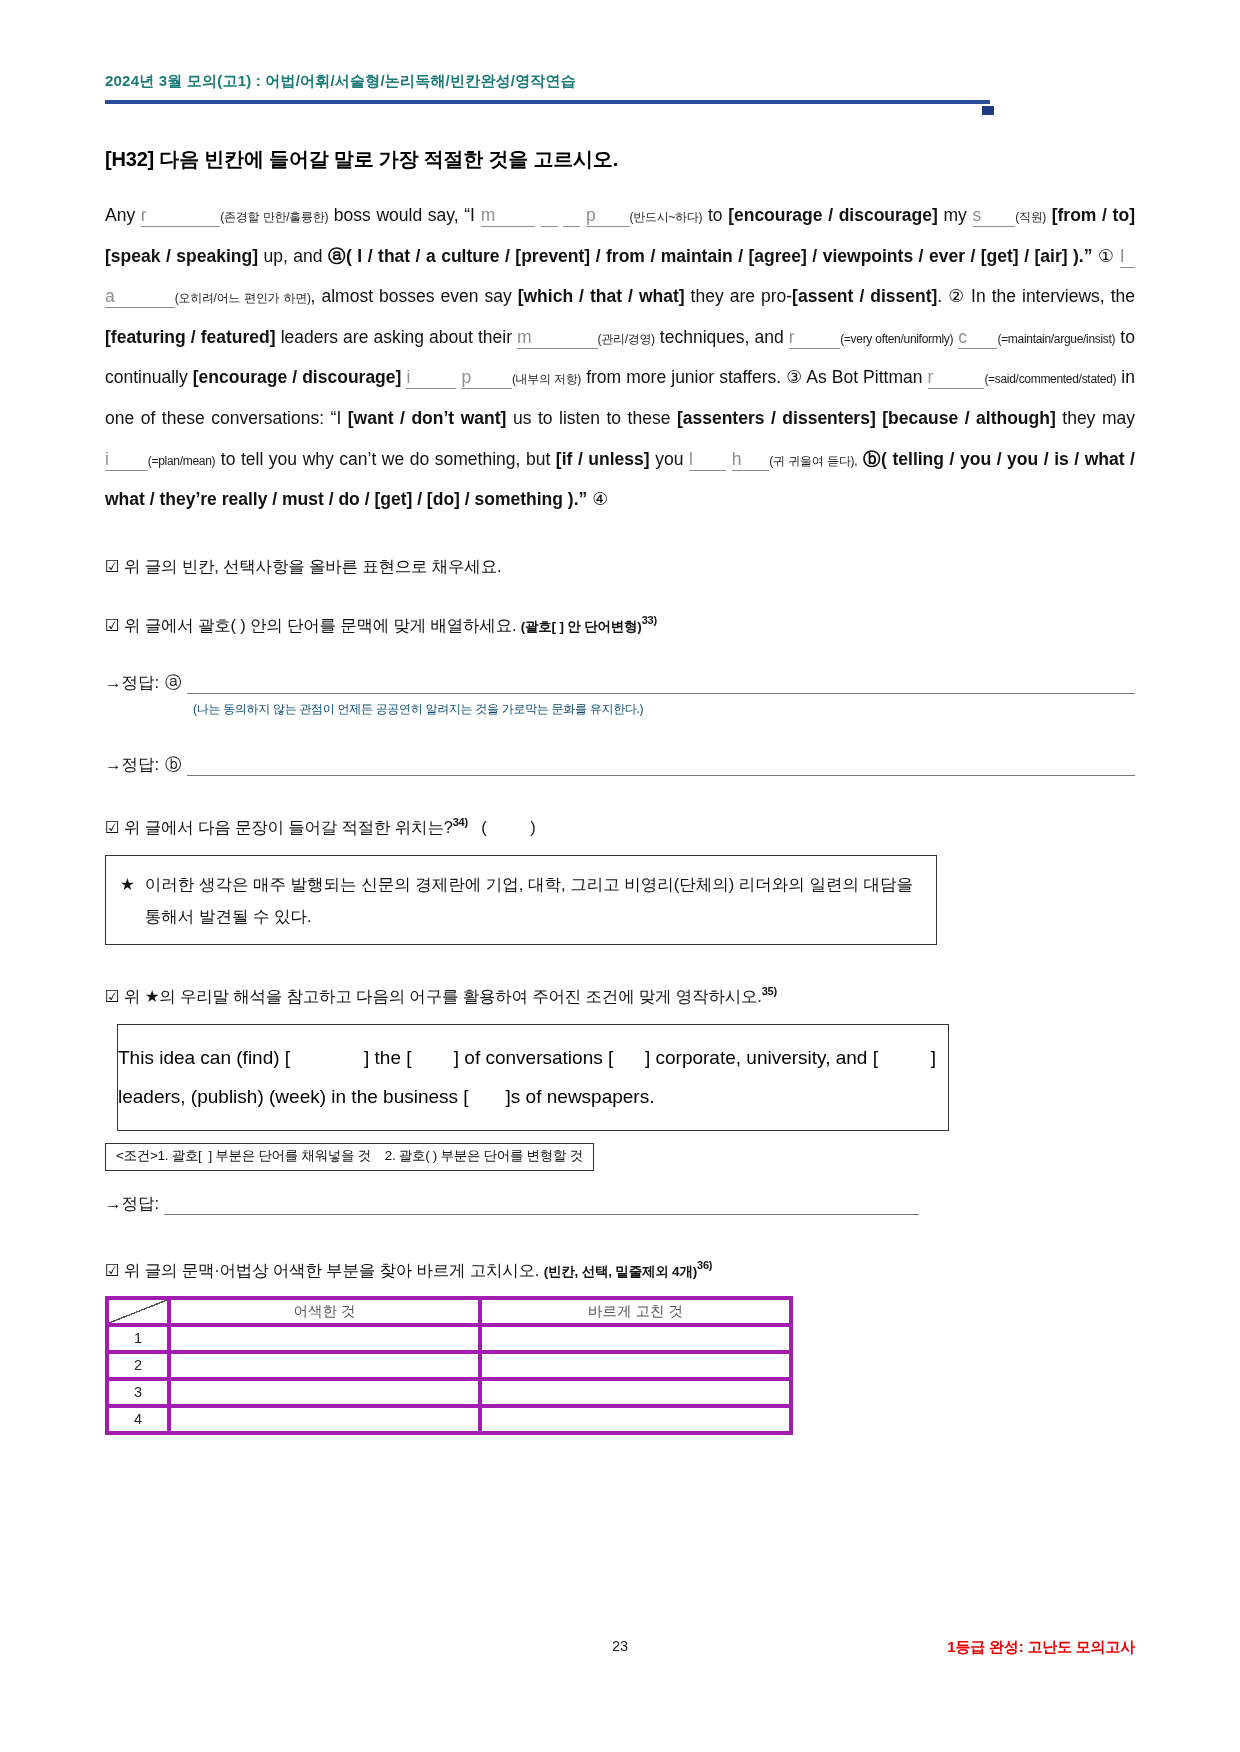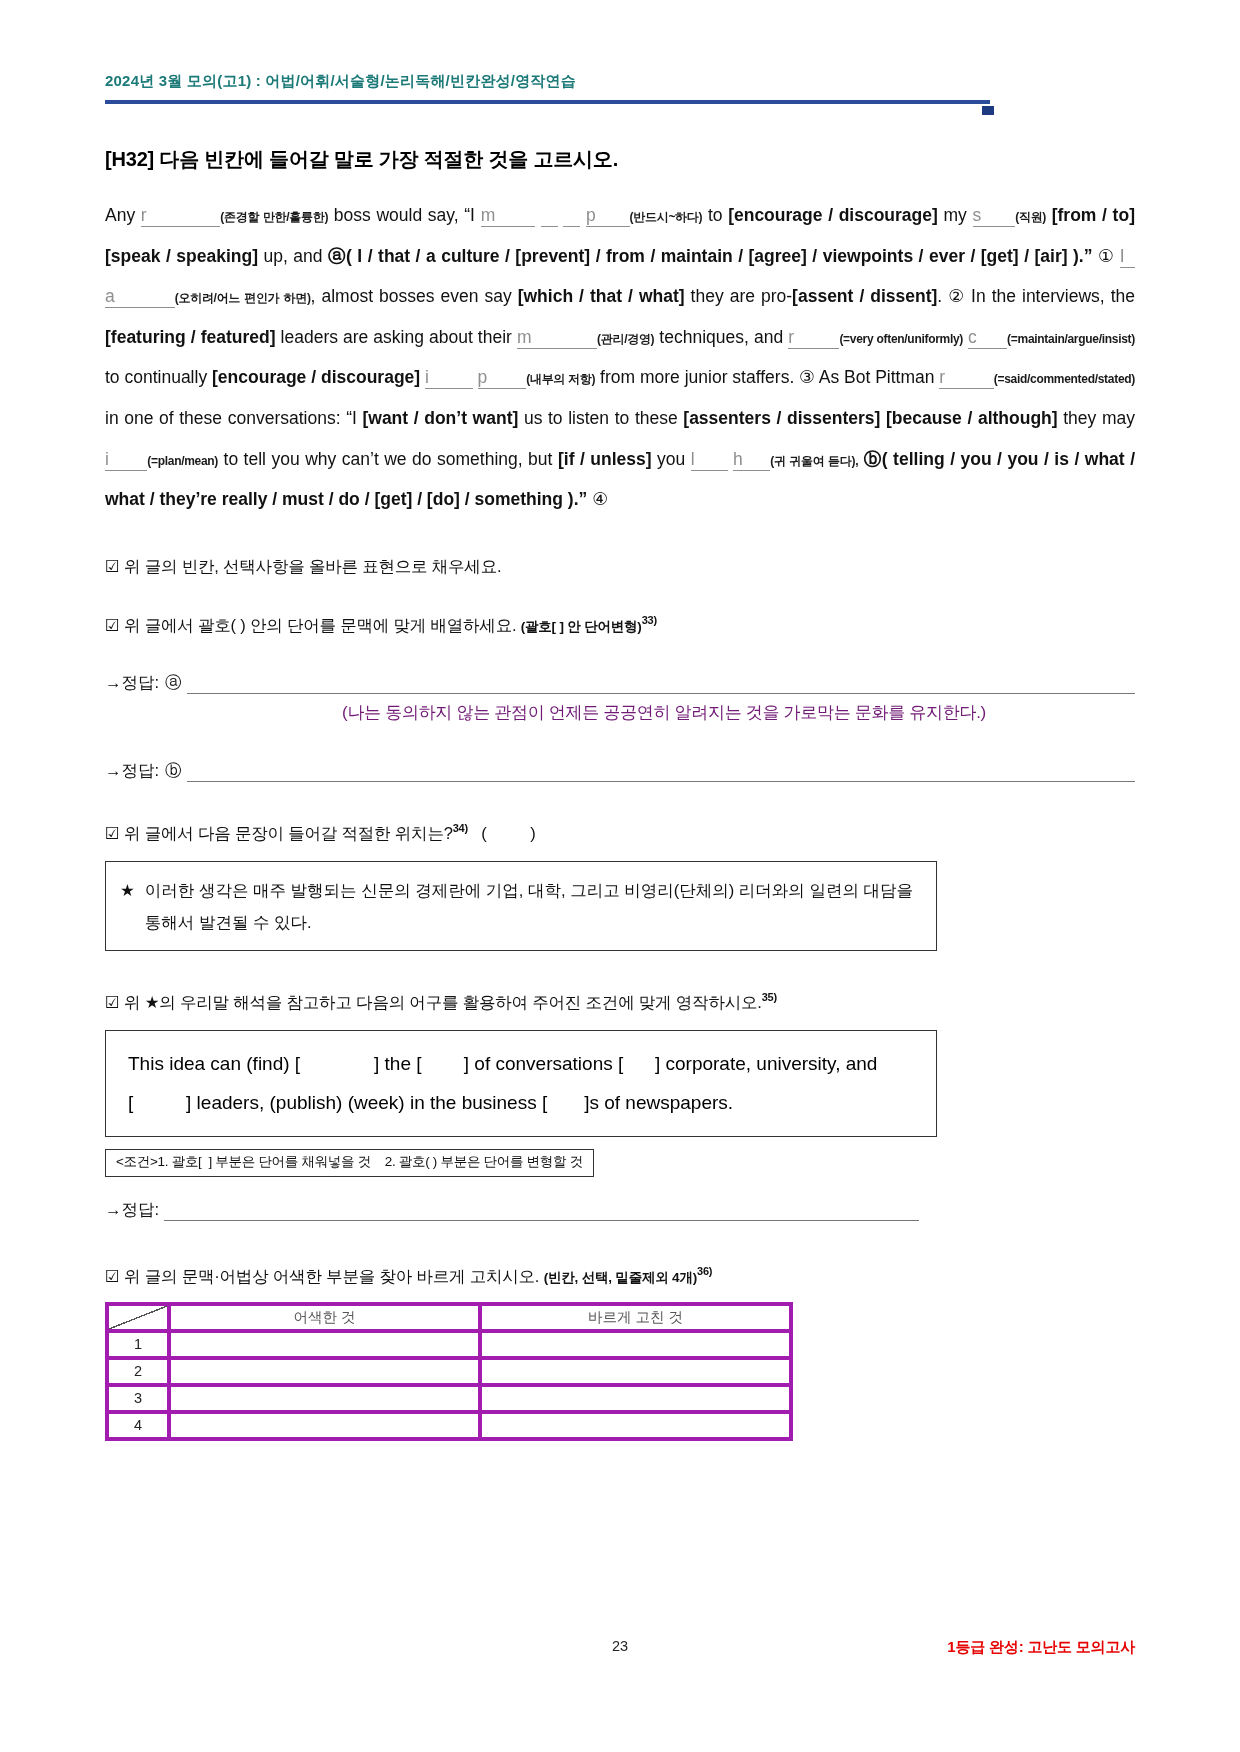--- a/index.html
+++ b/index.html
@@ -14,42 +14,42 @@
   .rule-square { position:absolute; left:877px; top:6px; width:12px; height:9px; background:#1e3a80; }
 
   
   .q-heading { font-size:20px; font-weight:800; letter-spacing:-0.2px; margin-top:32px; color:#000; }
 
   
   .passage { margin-top:22px; font-size:17.5px; line-height:2.32; text-align:justify; color:#111; }
   .seg-n { font-weight:400; }
   .seg-b { font-weight:700; }
   .seg-u { color:#8f8f8f; border-bottom:1.4px solid #8f8f8f; padding-bottom:1px; }
-  .seg-h { font-size:12px; font-weight:700; color:#1a1a1a; letter-spacing:-0.3px; }
+  .seg-h { font-size:12px; font-weight:400; color:#1a1a1a; letter-spacing:-0.3px; }
   .seg-s { font-size:13.5px; font-weight:700; }
   .seg-sup { font-size:11px; vertical-align:super; font-weight:700; }
 
   
   .task { font-size:16.5px; color:#111; letter-spacing:-0.2px; }
   .mt-36 { margin-top:36px; } .mt-40 { margin-top:40px; } .mt-44 { margin-top:44px; }
 
   
   .answer-row { display:flex; align-items:flex-end; font-size:16.5px; }
   .answer-row .ans-label { white-space:pre; }
   .answer-row .ans-marker { margin-left:6px; }
   .answer-row .ans-line { flex:1 1 auto; border-bottom:1px solid #777; height:1.15em; margin-left:5px; }
   .answer-row.short .ans-line { flex:0 0 auto; width:755px; }
-  .ans-translation { margin:7px 0 0 88px; font-size:17px; color:#701a75; letter-spacing:-0.3px;text-align:center; }
+  .ans-translation { margin:7px 0 0 88px; font-size:12px; color:#0c4a6e; letter-spacing:-0.3px; }
 
   
   .star-box { display:flex; gap:10px; border:1px solid #333; width:832px; padding:12px 14px; margin-top:16px; font-size:16.5px; line-height:1.95; }
   .star-box .star { font-weight:700; flex:0 0 auto; }
 
   
-  .writing-box { border:1px solid #333; width:832px; padding:14px 22px; margin-top:16px; font-size:19px; line-height:2.05; color:#000; }
+  .writing-box { border:1px solid #333; width:832px; padding:14px 0; margin-top:16px; font-size:19px; line-height:2.05; color:#000;margin-left:12px; }
 
   
   .condition-box { display:inline-block; border:1px solid #333; padding:3px 10px 5px 10px; font-size:13.5px; font-weight:400; margin-top:12px; letter-spacing:-0.3px; }
 
   .final-answer { margin-top:22px; }
 
   
   .correction-table { border-collapse:collapse; width:688px; margin-top:14px; font-size:14.5px; table-layout:fixed; }
   .correction-table th, .correction-table td { border:4px solid #a21caf; height:27px; padding:2px 8px; }
   .correction-table th { font-weight:400; color:#555; }

